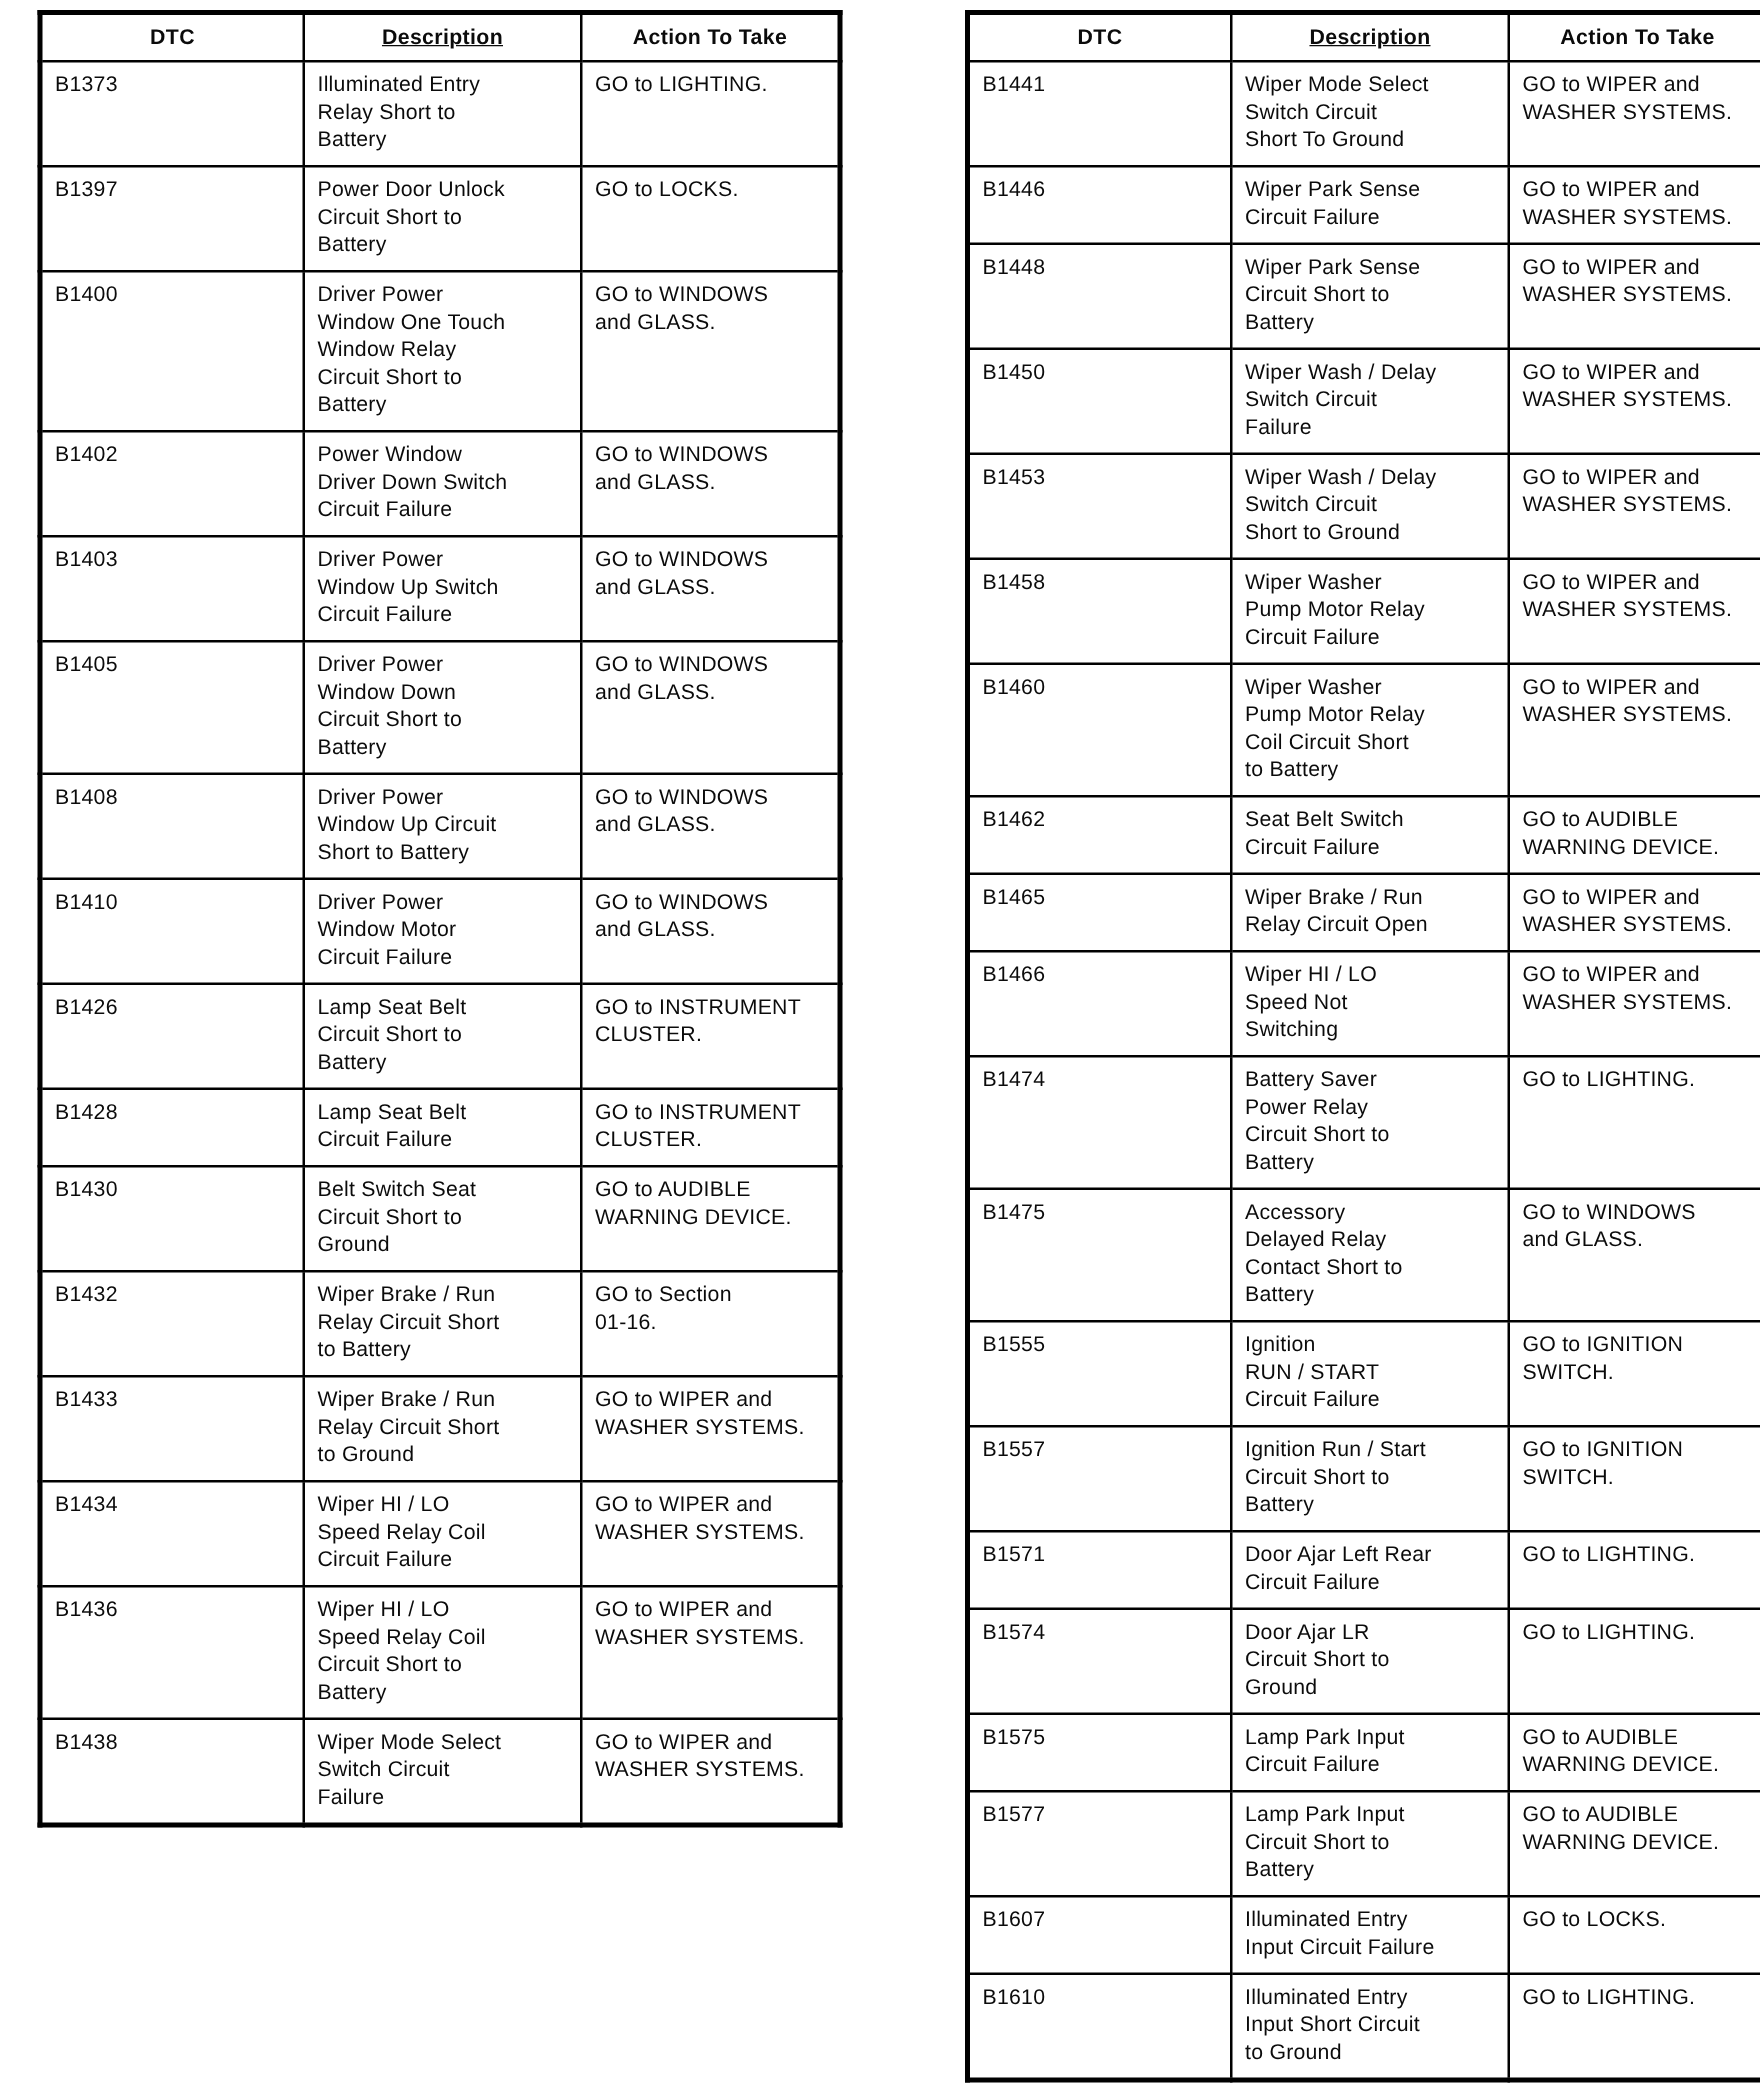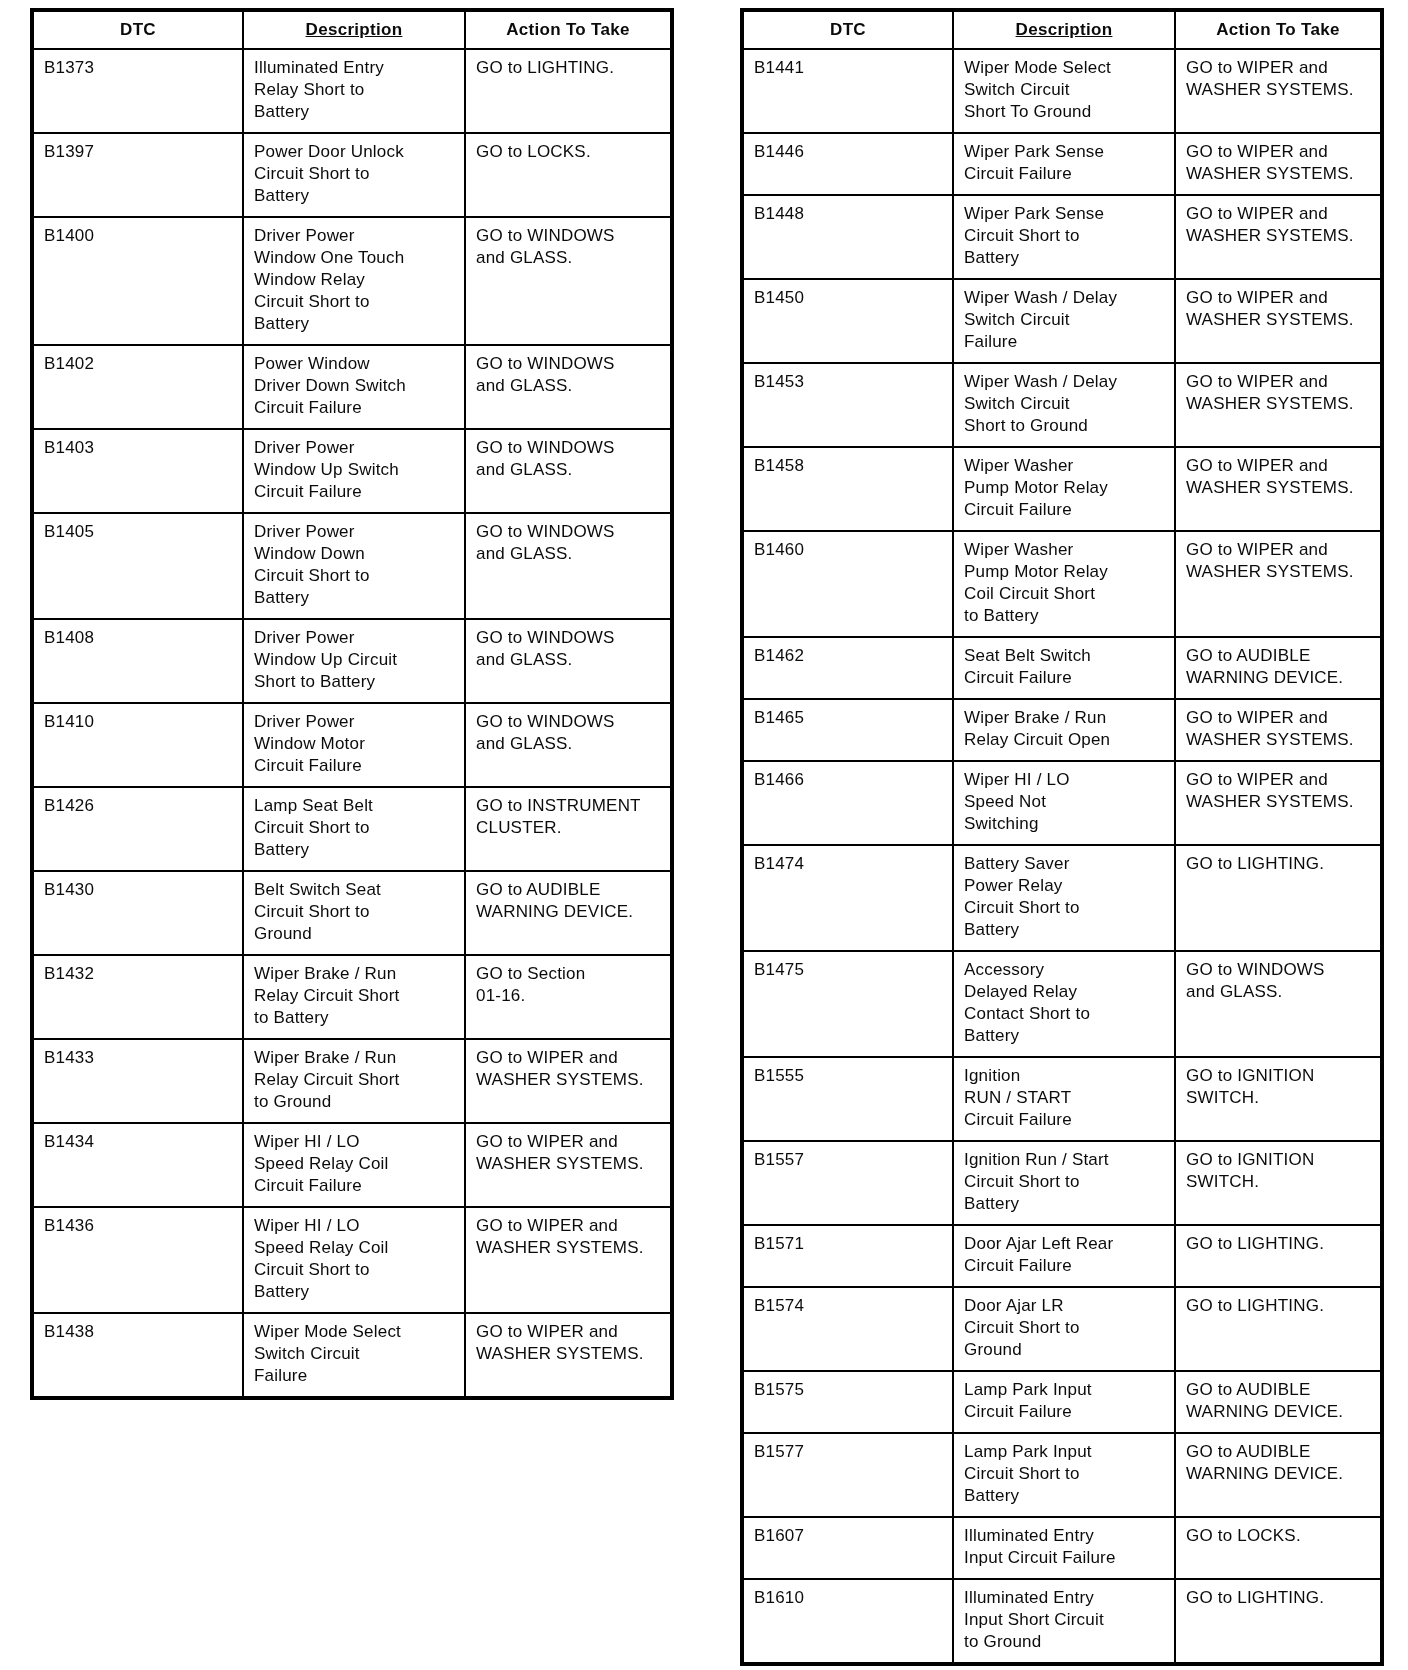--- a/index.html
+++ b/index.html
@@ -8,21 +8,21 @@
     background: #ffffff;
     width: 1408px;
     height: 1670px;
     font-family: "Liberation Sans", sans-serif;
     color: #0b0b0b;
   }
   .page {
     display: flex;
     align-items: flex-start;
     padding: 8px 0 0 30px;
-    gap: 66px;
+    gap: 98px;
   }
   table.dtc-table {
     border-collapse: collapse;
     table-layout: fixed;
     width: 616px;
     background: #ffffff;
     border: 4px solid #000;
   }
   table.dtc-table th,
   table.dtc-table td {
@@ -136,20 +136,27 @@
         </tr>
         <tr>
           <td class="dtc-cell">B1426</td>
           <td class="description-cell">Lamp Seat Belt
 Circuit Short to
 Battery</td>
           <td class="action-cell">GO to INSTRUMENT
 CLUSTER.</td>
         </tr>
         <tr>
+          <td class="dtc-cell">B1428</td>
+          <td class="description-cell">Lamp Seat Belt
+Circuit Failure</td>
+          <td class="action-cell">GO to INSTRUMENT
+CLUSTER.</td>
+        </tr>
+        <tr>
           <td class="dtc-cell">B1430</td>
           <td class="description-cell">Belt Switch Seat
 Circuit Short to
 Ground</td>
           <td class="action-cell">GO to  AUDIBLE
 WARNING DEVICE.</td>
         </tr>
         <tr>
           <td class="dtc-cell">B1432</td>
           <td class="description-cell">Wiper Brake / Run

